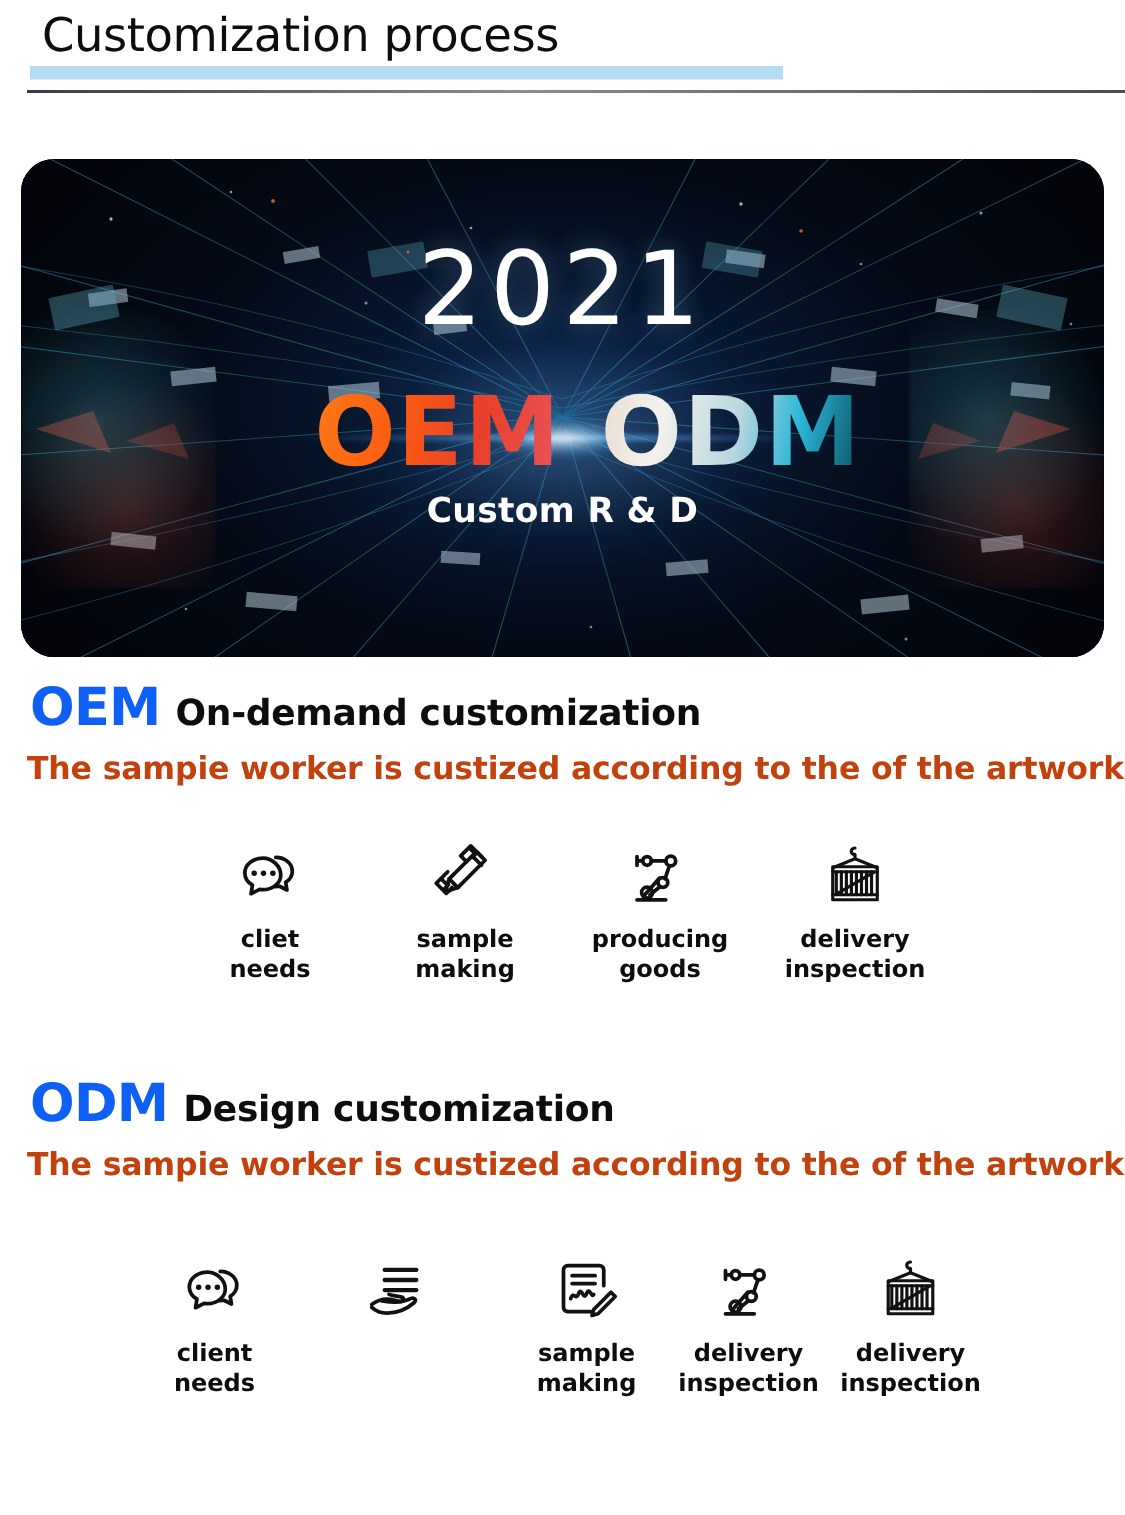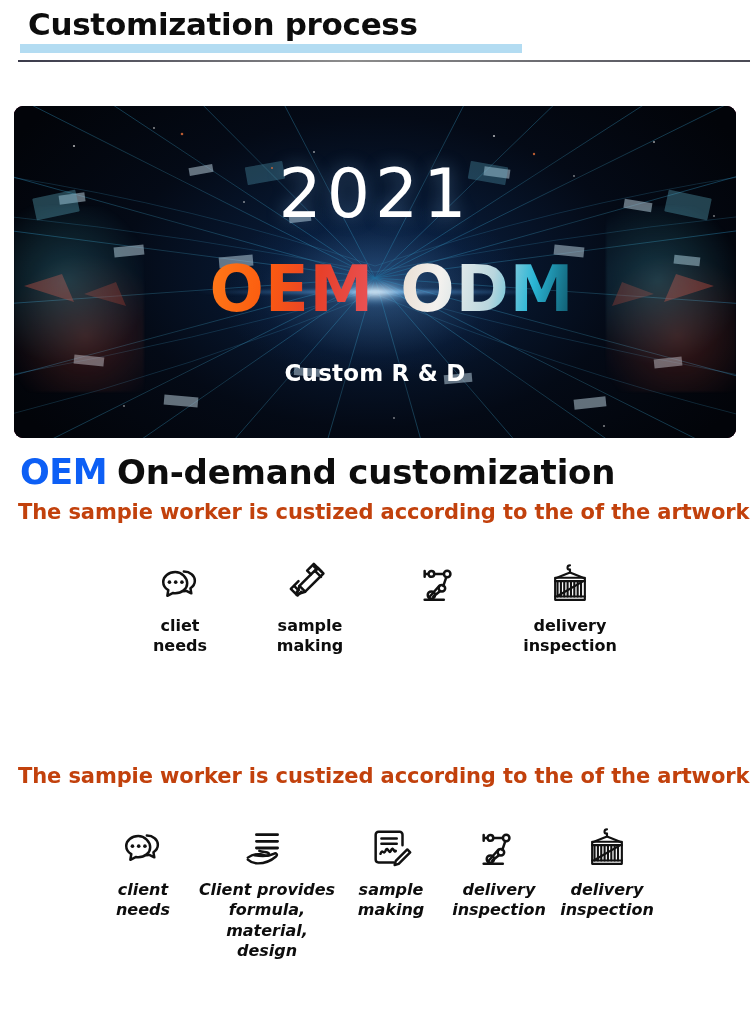--- a/index.html
+++ b/index.html
@@ -22,21 +22,21 @@
     left: 0; top: 0;
     width: 750px;
     height: 72px;
   }
   .page-title {
     position: absolute;
     left: 28px;
     top: 6px;
     font-family: "DejaVu Sans", sans-serif;
     font-size: 31px;
-    font-weight: 700;
+    font-weight: 400;
     letter-spacing: -0.3px;
     color: #0d0d0d;
     white-space: nowrap;
   }
   .title-underline {
     position: absolute;
     left: 20px;
     top: 44px;
     width: 502px;
     height: 9px;
@@ -51,21 +51,21 @@
     background: linear-gradient(to right, #3a3a4a 0%, #8d8d8d 45%, #4a4a55 100%);
   }
 
   
   .hero {
     position: absolute;
     left: 14px;
     top: 106px;
     width: 722px;
     height: 332px;
-    border-radius: 9px;
+    border-radius: 22px;
     overflow: hidden;
     background: #be185d;
   }
   .hero-bg {
     position: absolute;
     inset: 0;
     background:
       radial-gradient(ellipse 210px 120px at 50% 56%, rgba(120,190,255,0.30) 0%, rgba(30,80,150,0.08) 55%, rgba(0,0,0,0) 75%),
       radial-gradient(ellipse 420px 260px at 50% 50%, rgba(12,40,80,0.85) 0%, rgba(4,10,22,0.95) 60%, #020409 100%),
       linear-gradient(180deg, #03060f 0%, #04101f 45%, #020509 100%);
@@ -150,41 +150,40 @@
   .hero-sub {
     position: absolute;
     left: 0; right: 0;
     top: 222px;
     text-align: center;
     font-family: "DejaVu Sans", sans-serif;
     font-size: 23px;
     font-weight: 700;
     color: #ffffff;
     letter-spacing: 0.2px;
-    margin-top: 32px;
   }
 
   
   .section { position: absolute; left: 0; width: 750px; }
   .sec-head {
     position: absolute;
     left: 20px;
     top: 0;
     white-space: nowrap;
   }
   .sec-code {
     font-family: "DejaVu Sans", sans-serif;
     font-size: 35px;
     font-weight: 700;
     color: #0d5ff5;
     letter-spacing: -0.5px;
   }
   .sec-title {
     font-family: "DejaVu Sans", sans-serif;
-    font-size: 34px;
+    font-size: 24px;
     font-weight: 700;
     color: #0d0d0d;
     letter-spacing: -0.2px;
     margin-left: 10px;
   }
   .sec-desc {
     position: absolute;
     left: 18px;
     top: 48px;
     font-family: "DejaVu Sans", sans-serif;
@@ -391,20 +390,22 @@
           <path d="M18 12.5h10"></path>
           <circle cx="31.5" cy="12.5" r="3.4"></circle>
           <path d="M30.5 16l-3 9"></path>
           <circle cx="26" cy="27.5" r="3.4"></circle>
           <path d="M24 30.5l-7 5.5"></path>
           <circle cx="15" cy="34.5" r="3.8"></circle>
           <path d="M23.5 24.5L12.5 37"></path>
           <path d="M8 39.5h20"></path>
         </g>
       </svg>
+      <div class="step-label">producing
+goods</div>
     </div>
 
     <div class="step">
       <svg class="step-icon" viewBox="0 0 48 48">
         <g fill="none" stroke="#111" stroke-width="2.2" stroke-linejoin="round" stroke-linecap="round">
           <path d="M24 3.5c-1.8 0-2.6 1.3-2.6 2.4 0 1.1.9 2 2.2 2"></path>
           <path d="M24 8v3"></path>
           <path d="M9 17l15-6 15 6"></path>
           <rect x="8.5" y="16.5" width="31" height="23"></rect>
           <path d="M8.5 20h31M8.5 36h31"></path>
@@ -413,23 +414,26 @@
         </g>
       </svg>
       <div class="step-label">delivery
 inspection</div>
     </div>
 
   </div>
 </div>
 
 <div class="section" style="top:716px; height:294px;">
+  <div class="sec-head">
+    <span class="sec-code">ODM</span><span class="sec-title">Design customization</span>
+  </div>
   <div class="sec-desc">The sampie worker is custized according to the of the artwork</div>
 
-  <div class="steps steps-odm" style="top:110px;font-style:italic;">
+  <div class="steps steps-odm" style="top:122px;">
 
     <div class="step">
       <svg class="step-icon" viewBox="0 0 48 48">
         <g fill="none" stroke="#111" stroke-width="2.6" stroke-linejoin="round" stroke-linecap="round">
           <path d="M28 10c6.4 0 11.5 4.2 11.5 9.6 0 3.2-1.8 6-4.6 7.8l.9 5.3-5.2-2.6c-.8.2-1.7.3-2.6.3"></path>
           <path d="M19 10.5c-6.9 0-12.5 4.6-12.5 10.3 0 3.5 2.1 6.6 5.3 8.5l-1 6 6-3c.7.1 1.4.2 2.2.2 6.9 0 12.5-4.6 12.5-10.3S25.9 10.5 19 10.5z"></path>
         </g>
         <g fill="#111">
           <circle cx="13" cy="21" r="1.9"></circle>
             <circle cx="19.5" cy="21" r="1.9"></circle>
@@ -443,24 +447,20 @@
     <div class="step wide">
       <svg class="step-icon" viewBox="0 0 48 48">
         <g fill="none" stroke="#111" stroke-width="3" stroke-linecap="round">
           <path d="M13 9h22M13 16h22M13 23h22"></path>
         </g>
         <g fill="none" stroke="#111" stroke-width="2.6" stroke-linejoin="round" stroke-linecap="round">
           <path d="M4 33c4-3 9-4 13-3.5 3 .4 5 1.5 7 1.5 2.2 0 3-2.6.3-3.3-2.4-.6-5.8-.6-8.3-1.7"></path>
           <path d="M11 30.5c6.5 1 13.5 1.8 20-1.5 2.6-1.3 4.6.9 2.4 2.8-4.6 4-11.8 7.2-18.8 7.2-4.4 0-8-1.6-10.6-4"></path>
         </g>
       </svg>
-      <div class="step-label">Client provides
-formula,
-material,
-design</div>
     </div>
 
     <div class="step">
       <svg class="step-icon" viewBox="0 0 48 48">
         <g fill="none" stroke="#111" stroke-width="2.6" stroke-linejoin="round" stroke-linecap="round">
           <path d="M36 20V9a3 3 0 0 0-3-3H11a3 3 0 0 0-3 3v26a3 3 0 0 0 3 3h16"></path>
           <path d="M14 13h16M14 18.5h16"></path>
           <path d="M13 29c2-6 3.5 2 5.5-3.5S22 31 24 25.5 27.5 29 29 26"></path>
           <path d="M41 24.5l3 3-12 12-4.2 1.2 1.2-4.2 12-12z"></path>
         </g>

